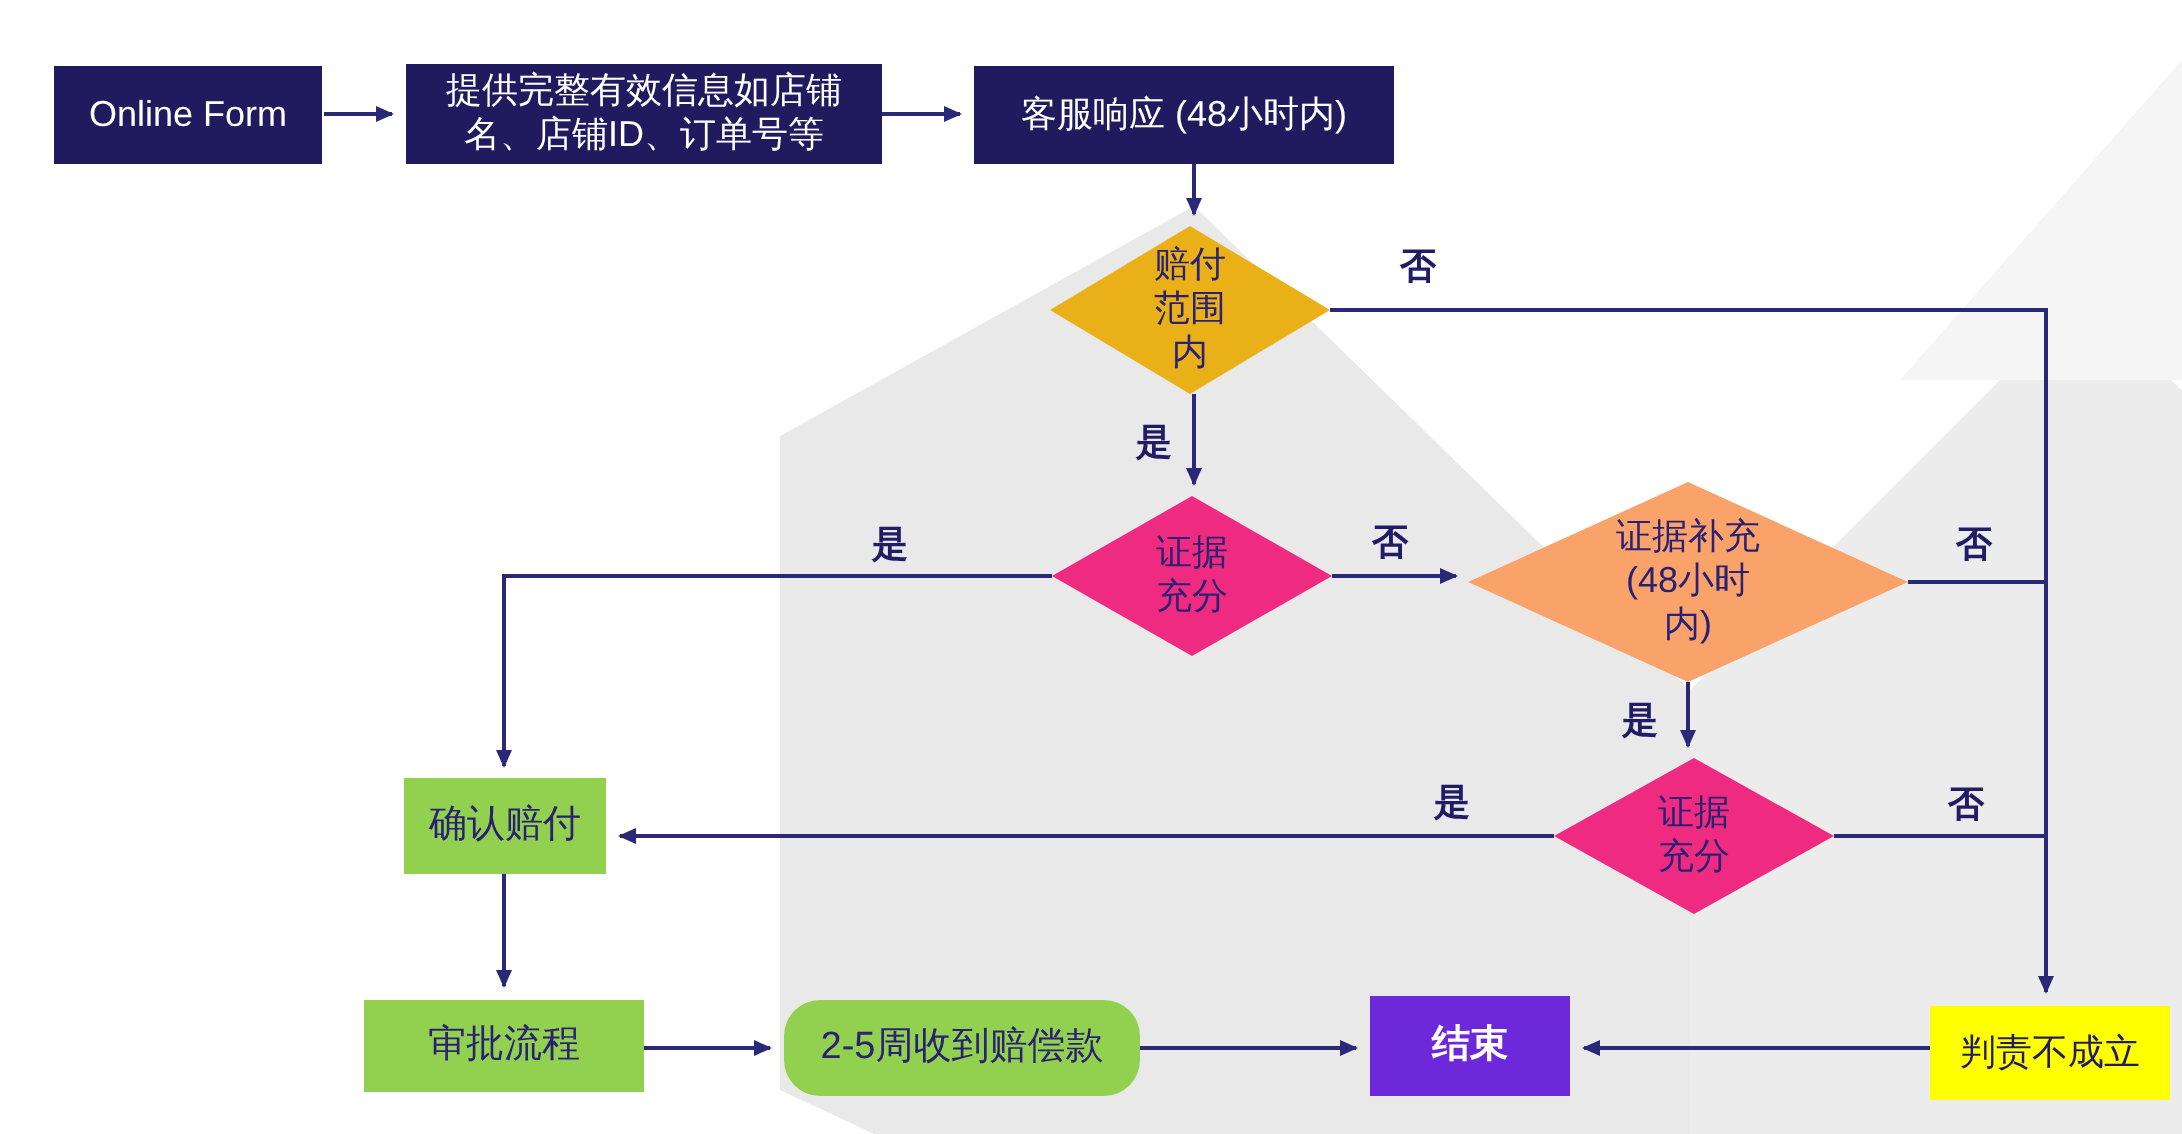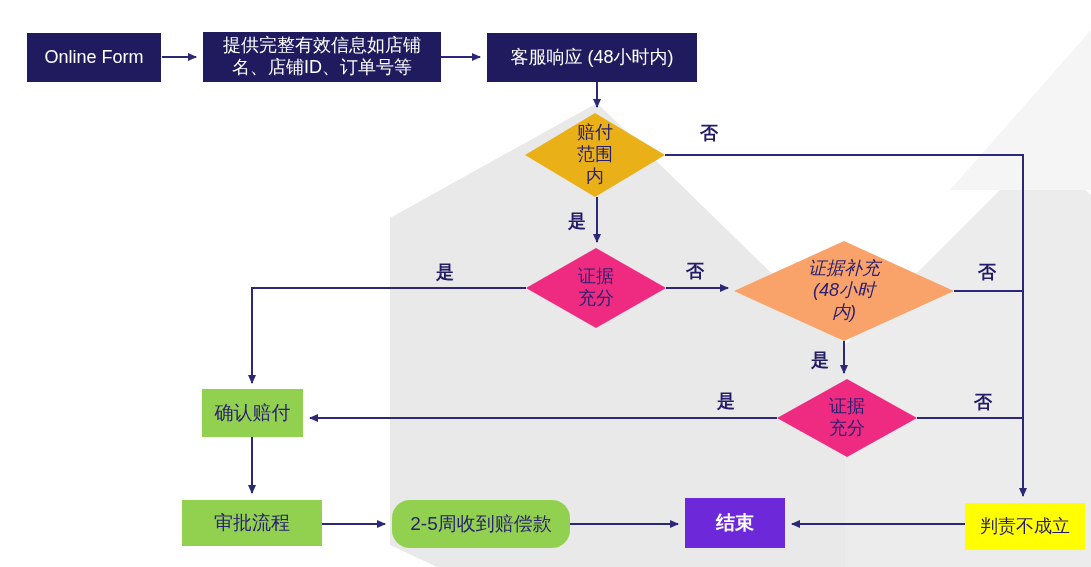--- a/index.html
+++ b/index.html
@@ -23,21 +23,21 @@
   .green{background:#92D050;color:#2A2172;}
   .dgreen{background:#6d28d9;color:#ffffff;font-weight:bold;}
   .yellow{background:#FFFF00;color:#221B66;}
   .elabel{position:absolute;transform:translate(-50%,-50%);font-weight:bold;color:#221B66;
           font-size:18px;z-index:2;}
   #n-online{left:27px;top:33px;width:134px;height:49px;font-size:18px;}
   #n-provide{left:203px;top:32px;width:238px;height:50px;font-size:18px;}
   #n-cs{left:487px;top:33px;width:210px;height:49px;font-size:18px;}
   #n-inscope{left:525px;top:113px;width:140px;height:84px;}
   #n-evs1{left:526px;top:248px;width:140px;height:80px;}
-  #n-supp{left:734px;top:241px;width:220px;height:100px;font-style:italic;}
+  #n-supp{left:734px;top:241px;width:220px;height:100px;}
   #n-evs2{left:777px;top:379px;width:140px;height:78px;}
   #n-confirm{left:202px;top:389px;width:101px;height:48px;font-size:19px;}
   #n-approve{left:182px;top:500px;width:140px;height:46px;font-size:19px;}
   #n-receive{left:392px;top:500px;width:178px;height:48px;font-size:19px;border-radius:18px;}
   #n-end{left:685px;top:498px;width:100px;height:50px;font-size:19px;}
   #n-notliable{left:965px;top:503px;width:120px;height:47px;font-size:18px;font-family:Liberation Serif, serif;}
   #l-no1{left:709px;top:133px;}  #l-yes1{left:577px;top:221px;}
   #l-yes2{left:445px;top:272px;} #l-no2{left:695px;top:271px;}
   #l-no3{left:987px;top:272px;}  #l-yes3{left:820px;top:360px;}
   #l-yes4{left:726px;top:401px;} #l-no4{left:983px;top:402px;}

